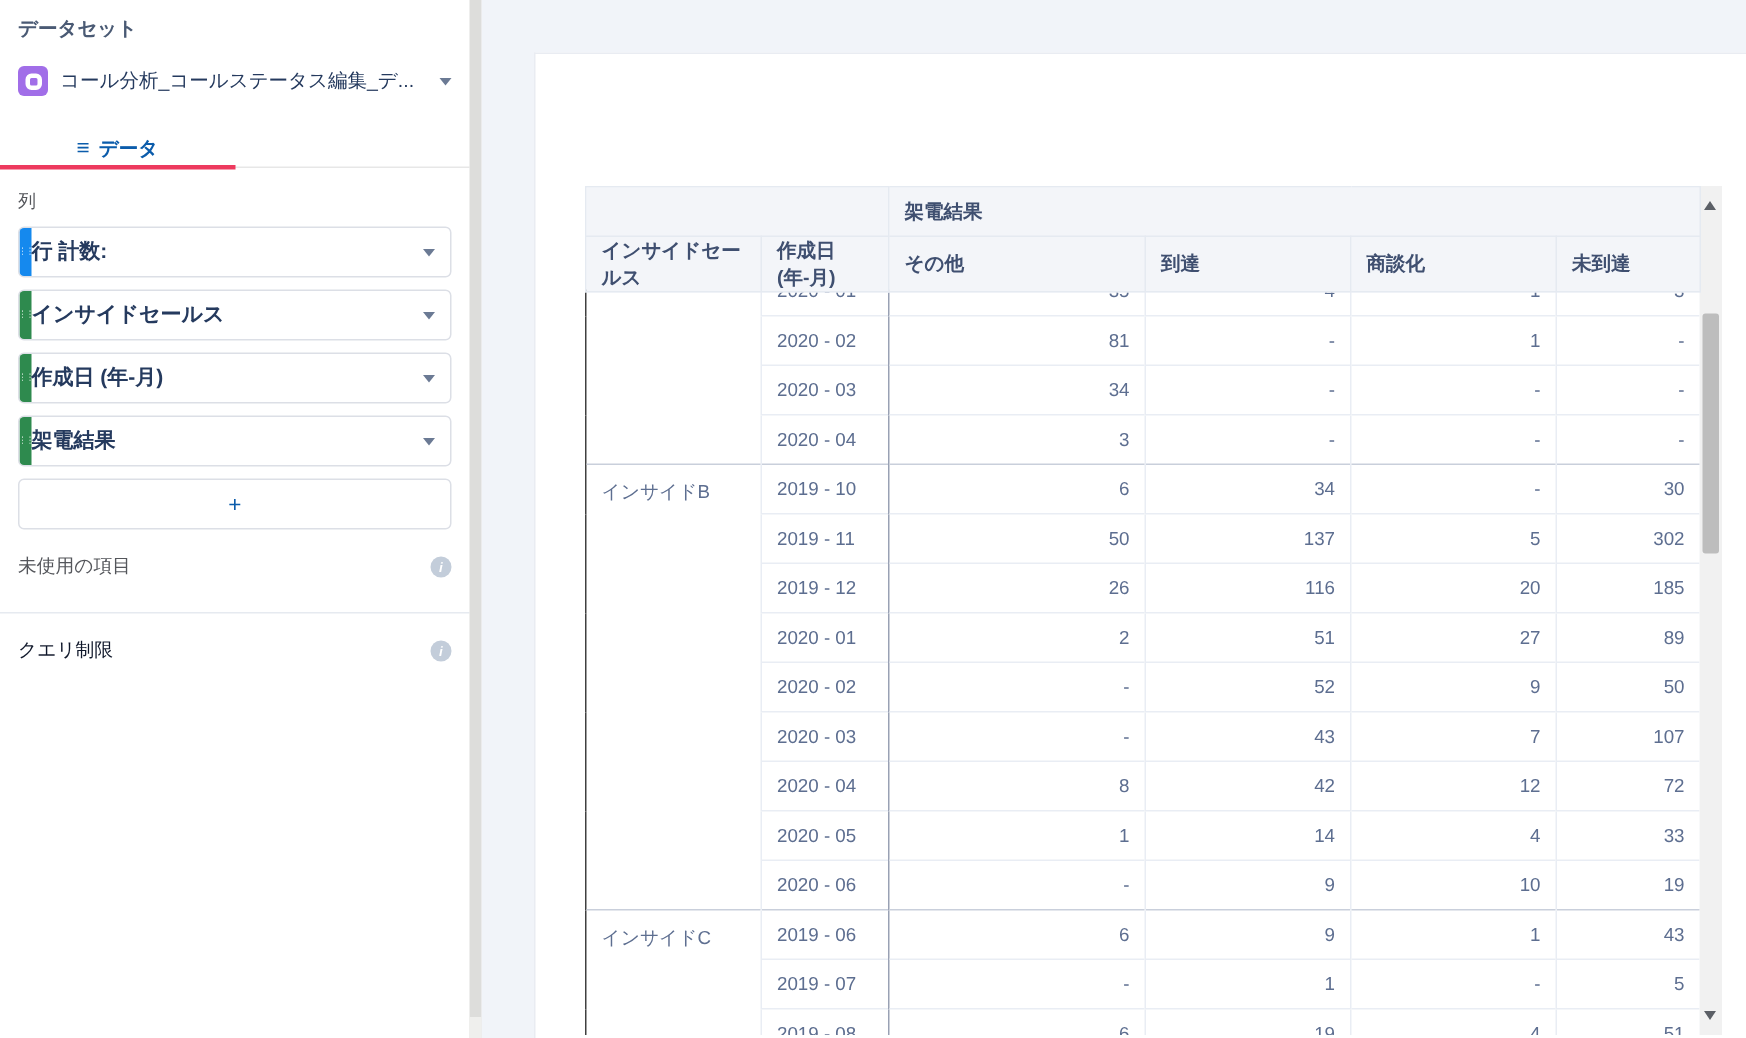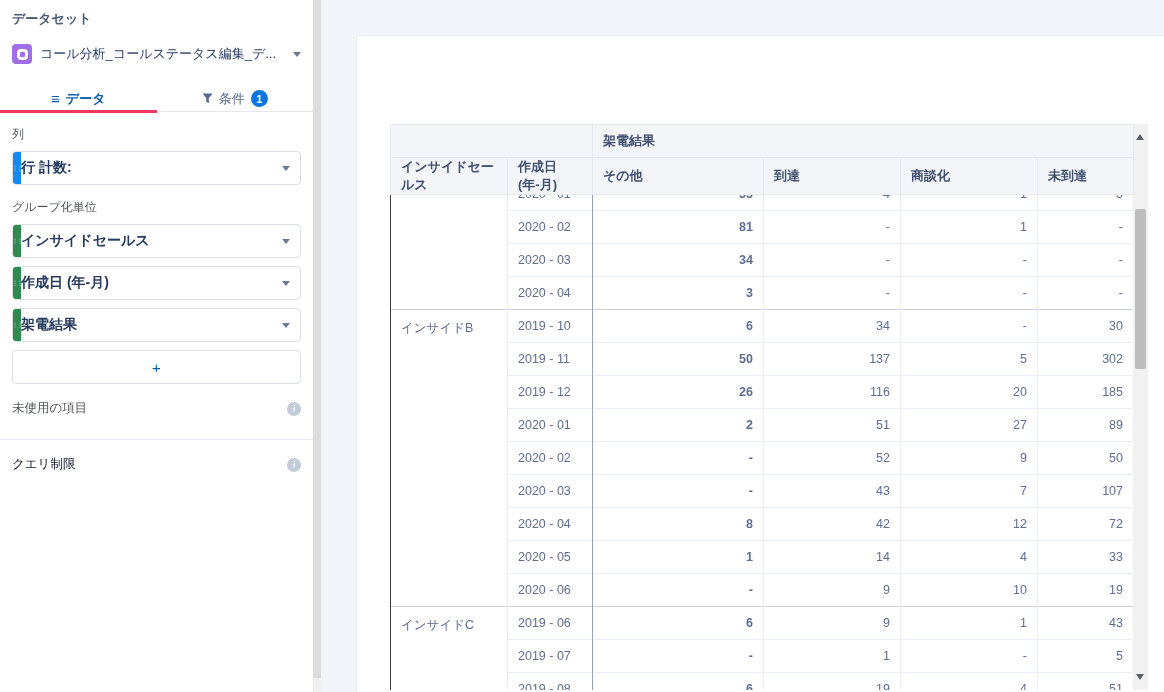--- a/index.html
+++ b/index.html
@@ -63,21 +63,21 @@
                    color:var(--headerText); padding:0 10px; }
   .head-table .r1 td { height:33px; }
   .head-table .r2 td { height:36px; }
   .head-table td.darkline { border-left:1px solid #99a1b4; }
 
   .body-clip { position:absolute; top:69px; left:0; width:743px; height:497px; overflow:hidden; z-index:1; }
   .body-table { margin-top:-16px; }
   .body-table td { height:33px; font-size:12.5px; color:var(--cellText); border-top:1px solid #e9edf4;
                    background:#fff; padding:0 10px; cursor:pointer; }
   .body-table td.c1 { border-left:1px solid #e9edf4; }
-  .body-table td.c2 { border-left:1px solid #99a1b4;font-weight:bold; }
+  .body-table td.c2 { border-left:1px solid #99a1b4; }
   .body-table td.c3, .body-table td.c4, .body-table td.c5 { border-left:1px solid #e9edf4; }
   .body-table td.num { text-align:right; }
   .body-table td.group-label { vertical-align:top; padding-top:10px; border-left:1px solid #404040; cursor:default; }
   .body-table tr.group-start td { border-top:1px solid #c9cfdb; }
   .body-table { border-right:1px solid #e9edf4; border-left:1px solid #e9edf4; }
 
   
   .vscroll { position:absolute; top:0; right:0; width:15px; height:566px; background:#f1f1f1; cursor:pointer; }
   .vscroll .thumb { position:absolute; left:2px; top:85px; width:11px; height:160px; background:#bdbdbd; border-radius:2px; cursor:grab; }
   .arr { position:absolute; left:3px; width:0; height:0; border-left:4.5px solid transparent; border-right:4.5px solid transparent; }
@@ -98,39 +98,31 @@
         </span>
       <span class="ds-name">コール分析_コールステータス編集_デ...</span>
       <span class="caret"></span>
     </div>
 
     <div class="tabs">
       <div class="tab active">
         <span class="list-icon">≡</span>
         <span>データ</span>
       </div>
-      <div class="tab">
-        <svg class="funnel" viewBox="0 0 11 11">
-          <path d="M0.5 0.5 H10.5 L6.8 5 V10.2 L4.2 8.6 V5 Z" fill="#54698d"></path>
-        </svg>
-        <span>条件</span>
-        <span class="badge">1</span>
-      </div>
       <div class="tab-underline"></div>
     </div>
 
     <div class="sec-label">列</div>
 
     <div class="pill">
       <span class="handle blue">⋮⋮</span>
       <span class="pill-label">行 計数:</span>
       <span class="caret"></span>
     </div>
 
-    <div class="sec-label">グループ化単位</div>
 
     <div class="pill">
       <span class="handle green">⋮⋮</span>
       <span class="pill-label">インサイドセールス</span>
       <span class="caret"></span>
     </div>
     <div class="pill">
       <span class="handle green">⋮⋮</span>
       <span class="pill-label">作成日 (年-月)</span>
       <span class="caret"></span>

